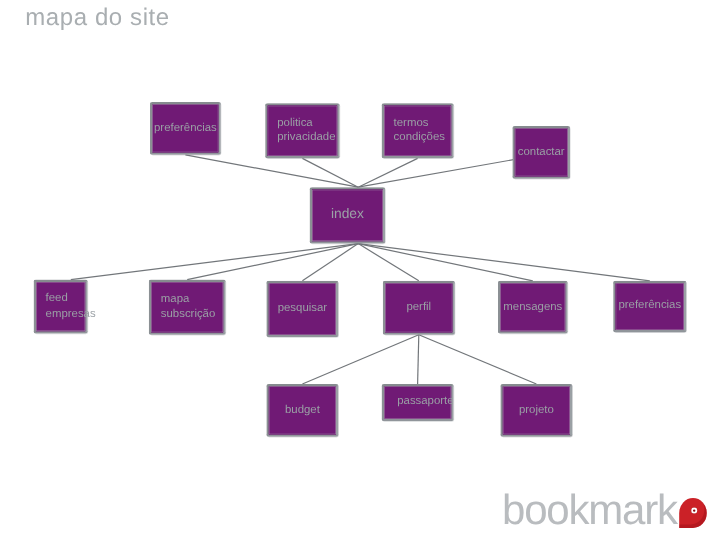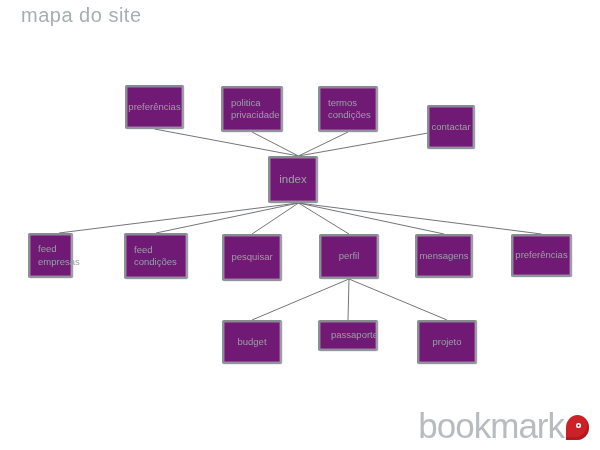--- a/index.html
+++ b/index.html
@@ -63,23 +63,23 @@
         <line x1="298.5" y1="203" x2="541.5" y2="234"></line>
         <line x1="349" y1="279" x2="252" y2="320"></line>
         <line x1="349" y1="279" x2="348" y2="320"></line>
         <line x1="349" y1="279" x2="447" y2="320"></line>
       </svg>
 
   <div class="node" style="left: 125px; top: 85px; width: 59px; height: 44px;">preferências</div>
       <div class="node align-left" style="left: 318px; top: 86px; width: 60px; height: 46px;">termos condições</div>
       <div class="node align-left" style="left: 221px; top: 86px; width: 62px; height: 46px;">politica privacidade</div>
       <div class="node" style="left: 427px; top: 86px; width: 48px; height: 44px; margin-top: 19px;">contactar</div>
-      <div class="node node-index" style="left: 268px; top: 156px; width: 50px; height: 47px;">index</div>
+      <div class="node node-index" style="left: 258px; top: 156px; width: 63px; height: 47px;">index</div>
       <div class="node align-left" style="left: 28px; top: 233px; width: 45px; height: 45px;">feed empresas</div>
-      <div class="node align-left" style="left: 124px; top: 233px; width: 64px; height: 46px;">feed condições</div>
+      <div class="node align-left" style="left: 124px; top: 233px; width: 64px; height: 46px;">mapa subscrição</div>
       <div class="node" style="left: 222px; top: 234px; width: 60px; height: 47px;">pesquisar</div>
       <div class="node" style="left: 319px; top: 234px; width: 60px; height: 45px;">perfil</div>
       <div class="node" style="left: 415px; top: 234px; width: 58px; height: 44px;">mensagens</div>
       <div class="node" style="left: 511px; top: 234px; width: 61px; height: 43px;">preferências</div>
       <div class="node" style="left: 222px; top: 320px; width: 60px; height: 44px;">budget</div>
       <div class="node" style="left: 318px; top: 320px; width: 60px; height: 31px; padding-left: 16px;">passaporte</div>
       <div class="node" style="left: 417px; top: 320px; width: 60px; height: 44px;">projeto</div>
     </div>
 
   <div class="logo">

